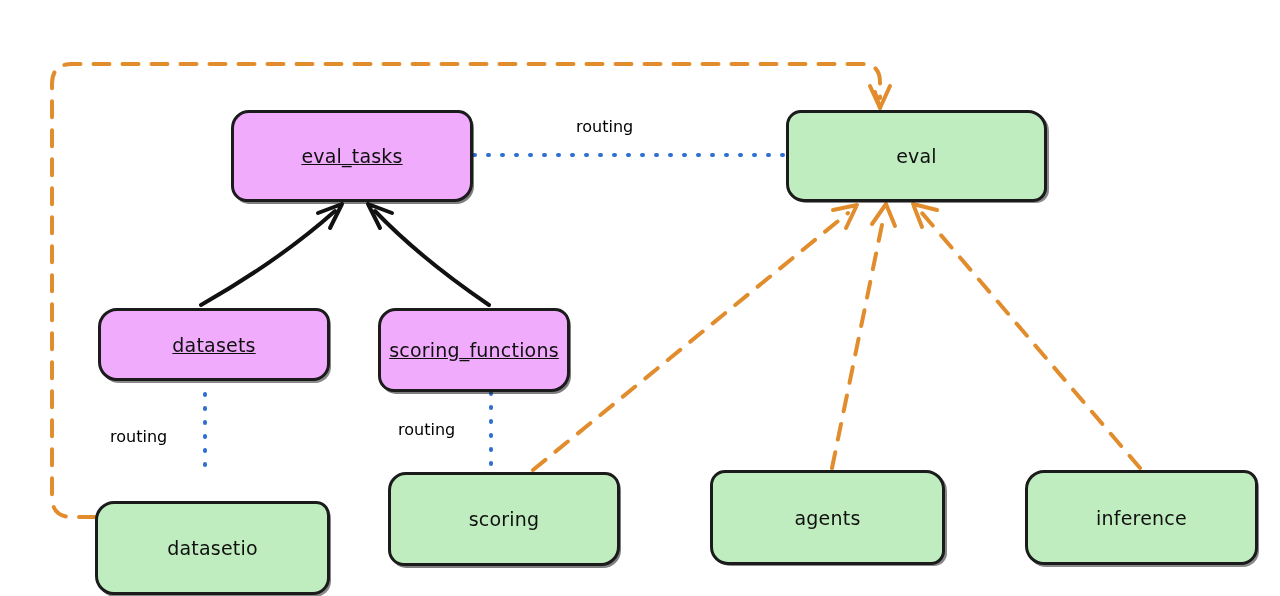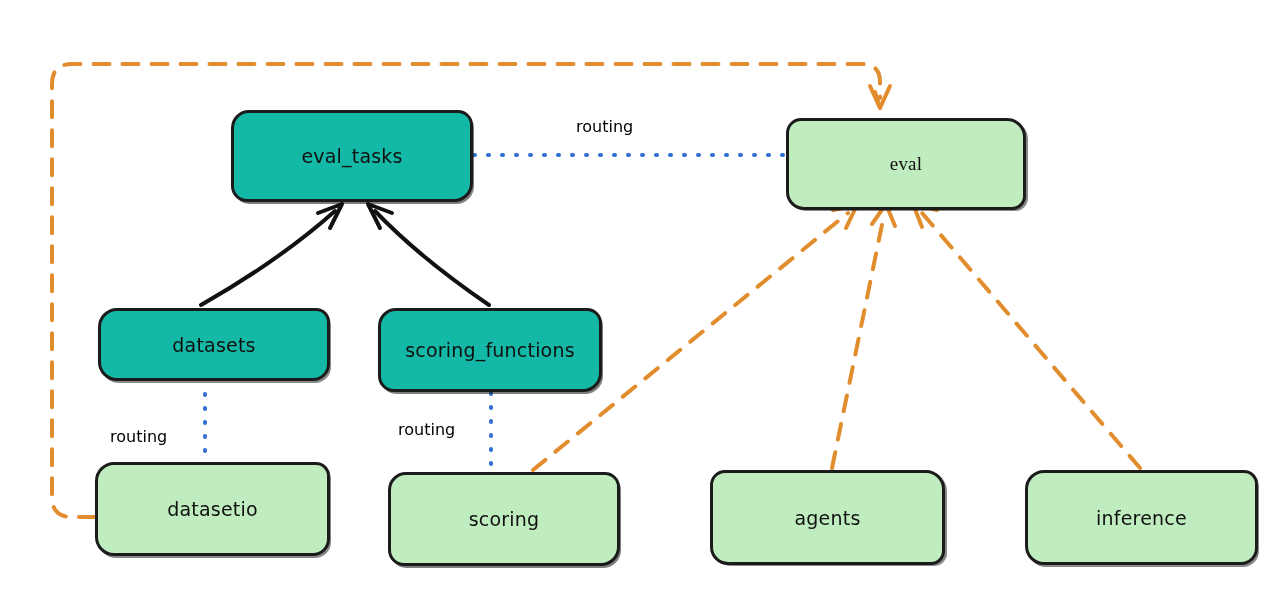--- a/index.html
+++ b/index.html
@@ -30,21 +30,21 @@
     align-items: center;
     justify-content: center;
     border: 3px solid #1b1b1b;
     border-radius: 16px;
     color: #10100f;
     font-size: 19px;
     letter-spacing: 0.2px;
     text-align: center;
     z-index: 3;
   }
-  .node.blue  { background: #14b8a6; }
+  .node.blue  { background: #f0abfc; text-decoration: underline; }
   .node.green { background: #BFEDBF; }
   
   .node.w1 { border-radius: 18px 15px 19px 16px; box-shadow: 2px 3px 0 -1px rgba(20,20,20,.55); }
   .node.w2 { border-radius: 15px 19px 14px 18px; box-shadow: 3px 2px 0 -1px rgba(20,20,20,.5); }
   .node.w3 { border-radius: 19px 14px 17px 19px; box-shadow: 2px 3px 0 -1px rgba(20,20,20,.5); }
   .node-label {
     pointer-events: none;
     white-space: nowrap;
   }
   .edge-label {
@@ -103,33 +103,33 @@
     <g>
       <path d="M 1140 468 L 922 213" fill="none" stroke="#E28D2D" stroke-width="4" stroke-linecap="round" stroke-dasharray="16 13"></path>
       <path d="M 913 204 L 922 227 M 913 204 L 937 210" fill="none" stroke="#E28D2D" stroke-width="4" stroke-linecap="round" stroke-linejoin="round"></path>
     </g>
   </svg>
 
   <div class="node blue w1" style="left:231px; top:110px; width:242px; height:92px;">
     <span class="node-label">eval_tasks</span>
   </div>
 
-  <div class="node green w2" style="left:786px; top:118px; width:240px; height:92px;font-family:Liberation Serif, serif;">
+  <div class="node green w2" style="left:786px; top:110px; width:261px; height:92px;">
     <span class="node-label">eval</span>
   </div>
 
   <div class="node blue w3" style="left:98px; top:308px; width:232px; height:73px;">
     <span class="node-label">datasets</span>
   </div>
 
-  <div class="node blue w1" style="left:378px; top:308px; width:224px; height:84px;">
+  <div class="node blue w1" style="left:378px; top:308px; width:192px; height:84px;">
     <span class="node-label">scoring_functions</span>
   </div>
 
-  <div class="node green w3" style="left:95px; top:462px; width:235px; height:94px;">
+  <div class="node green w3" style="left:95px; top:501px; width:235px; height:94px;">
     <span class="node-label">datasetio</span>
   </div>
 
   <div class="node green w2" style="left:710px; top:470px; width:235px; height:95px;">
     <span class="node-label">agents</span>
   </div>
 
   <div class="node green w1" style="left:388px; top:472px; width:232px; height:94px;">
     <span class="node-label">scoring</span>
   </div>

